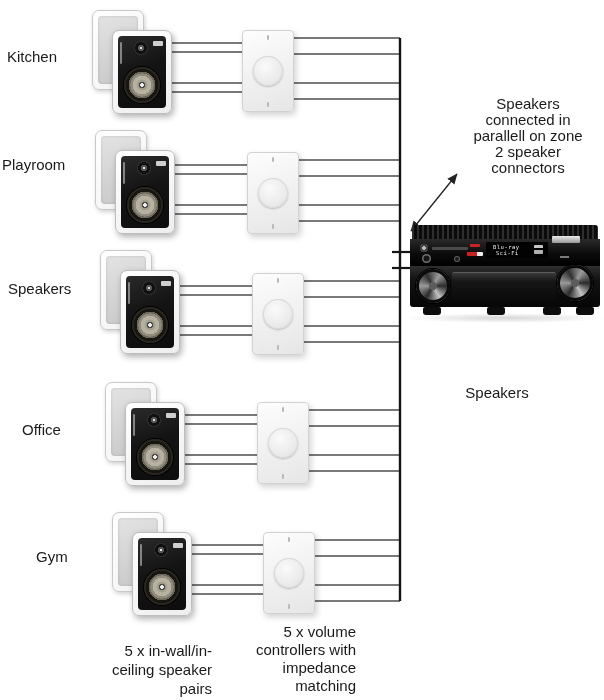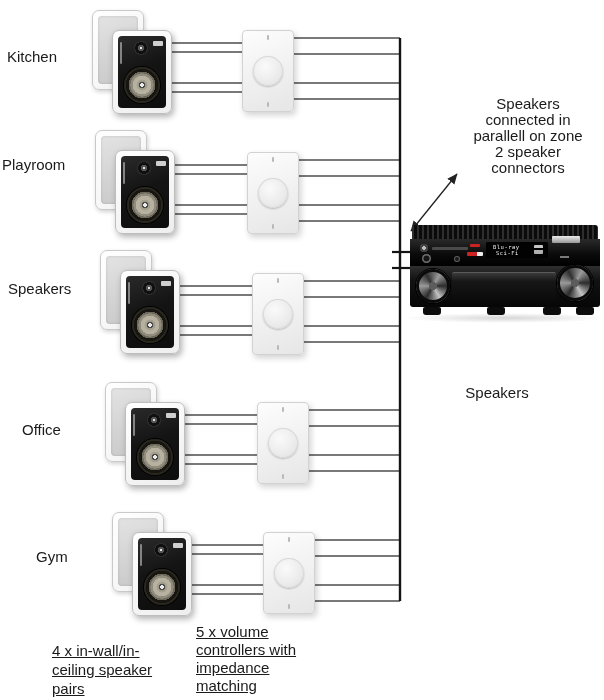--- a/index.html
+++ b/index.html
@@ -2,21 +2,21 @@
 <html><head>
 <meta charset="utf-8">
 <style>
   html,body{margin:0;padding:0;background:#fff;}
   .canvas{
     position:relative;width:604px;height:700px;background:#fff;overflow:hidden;
     font-family:"Liberation Sans", sans-serif;color:#1a1a1a;
   }
   .room-label{position:absolute;font-size:15px;line-height:17px;color:#1a1a1a;}
   .note{position:absolute;font-size:15px;line-height:16px;text-align:center;white-space:pre-line;color:#1a1a1a;}
-  .caption{position:absolute;font-size:15px;text-align:left;white-space:pre-line;color:#1a1a1a;text-decoration:underline;}
+  .caption{position:absolute;font-size:15px;text-align:right;white-space:pre-line;color:#1a1a1a;}
 
   
   svg.wiring{position:absolute;left:0;top:0;}
   .wire{stroke:#4d4d4d;stroke-width:1.4;}
   .bus{stroke:#141414;stroke-width:2.4;}
   .stub{stroke:#141414;stroke-width:2.2;}
   .arrow{stroke:#222;stroke-width:1.3;fill:none;}
 
   
   .speaker-pair{position:absolute;width:112px;height:103px;}
@@ -285,21 +285,21 @@
     <div class="foot" style="left:166px"></div>
   </div>
   <div class="amp-shadow"></div>
 
   <div class="note" style="left:443px;top:96px;width:170px">Speakers
 connected in
 parallell on zone
 2 speaker
 connectors</div>
   <div class="note" style="left:437px;top:385px;width:120px">Speakers</div>
-  <div class="caption" style="left:52px;top:641px;width:160px;line-height:19px">4 x in-wall/in-
+  <div class="caption" style="left:52px;top:641px;width:160px;line-height:19px">5 x in-wall/in-
 ceiling speaker
 pairs</div>
   <div class="caption" style="left:196px;top:623px;width:160px;line-height:18px">5 x volume
 controllers with
 impedance
 matching</div>
 
 </div>
 
 </body></html>

